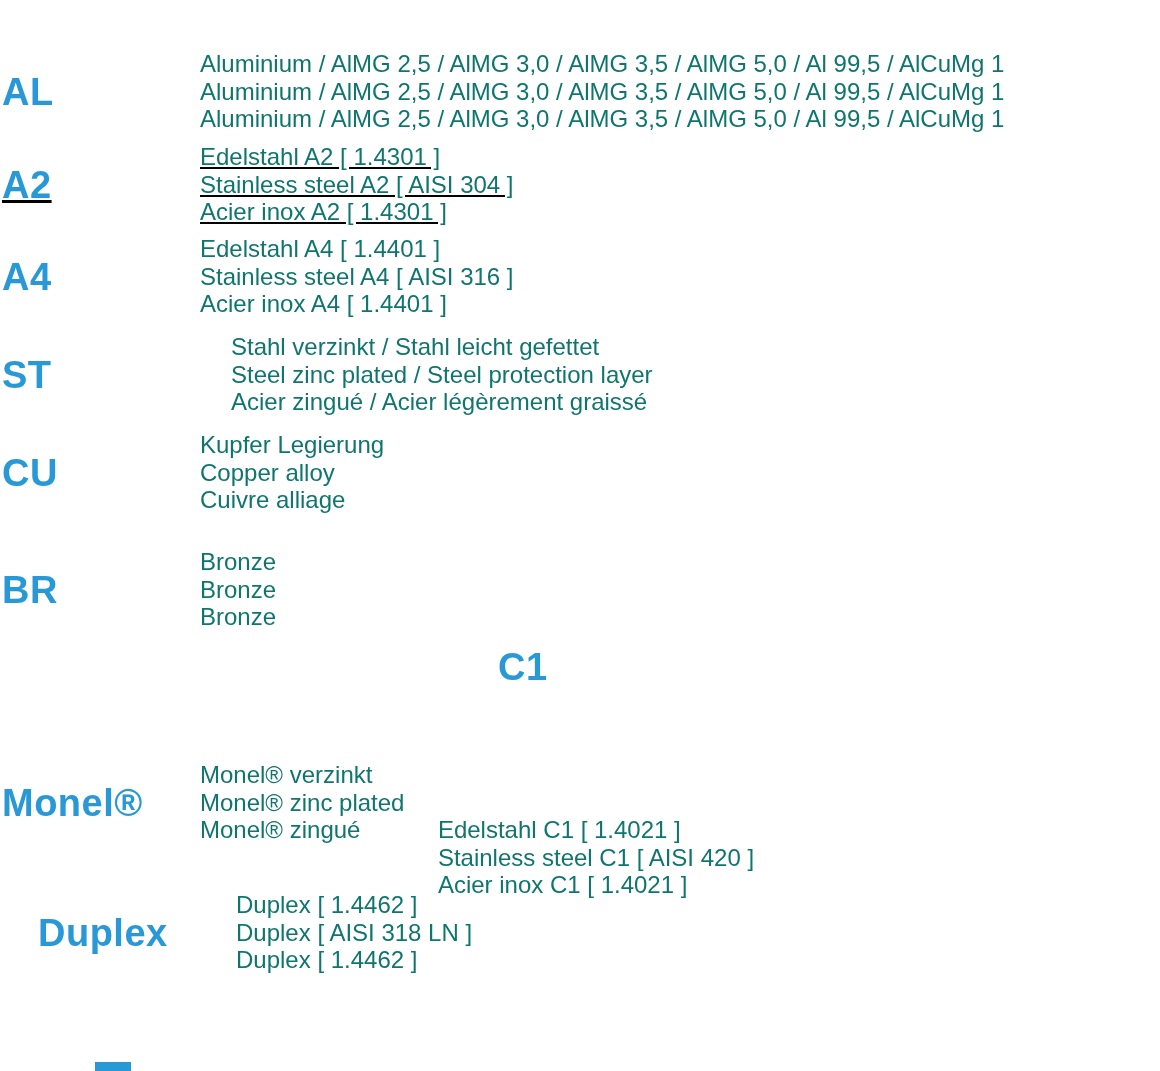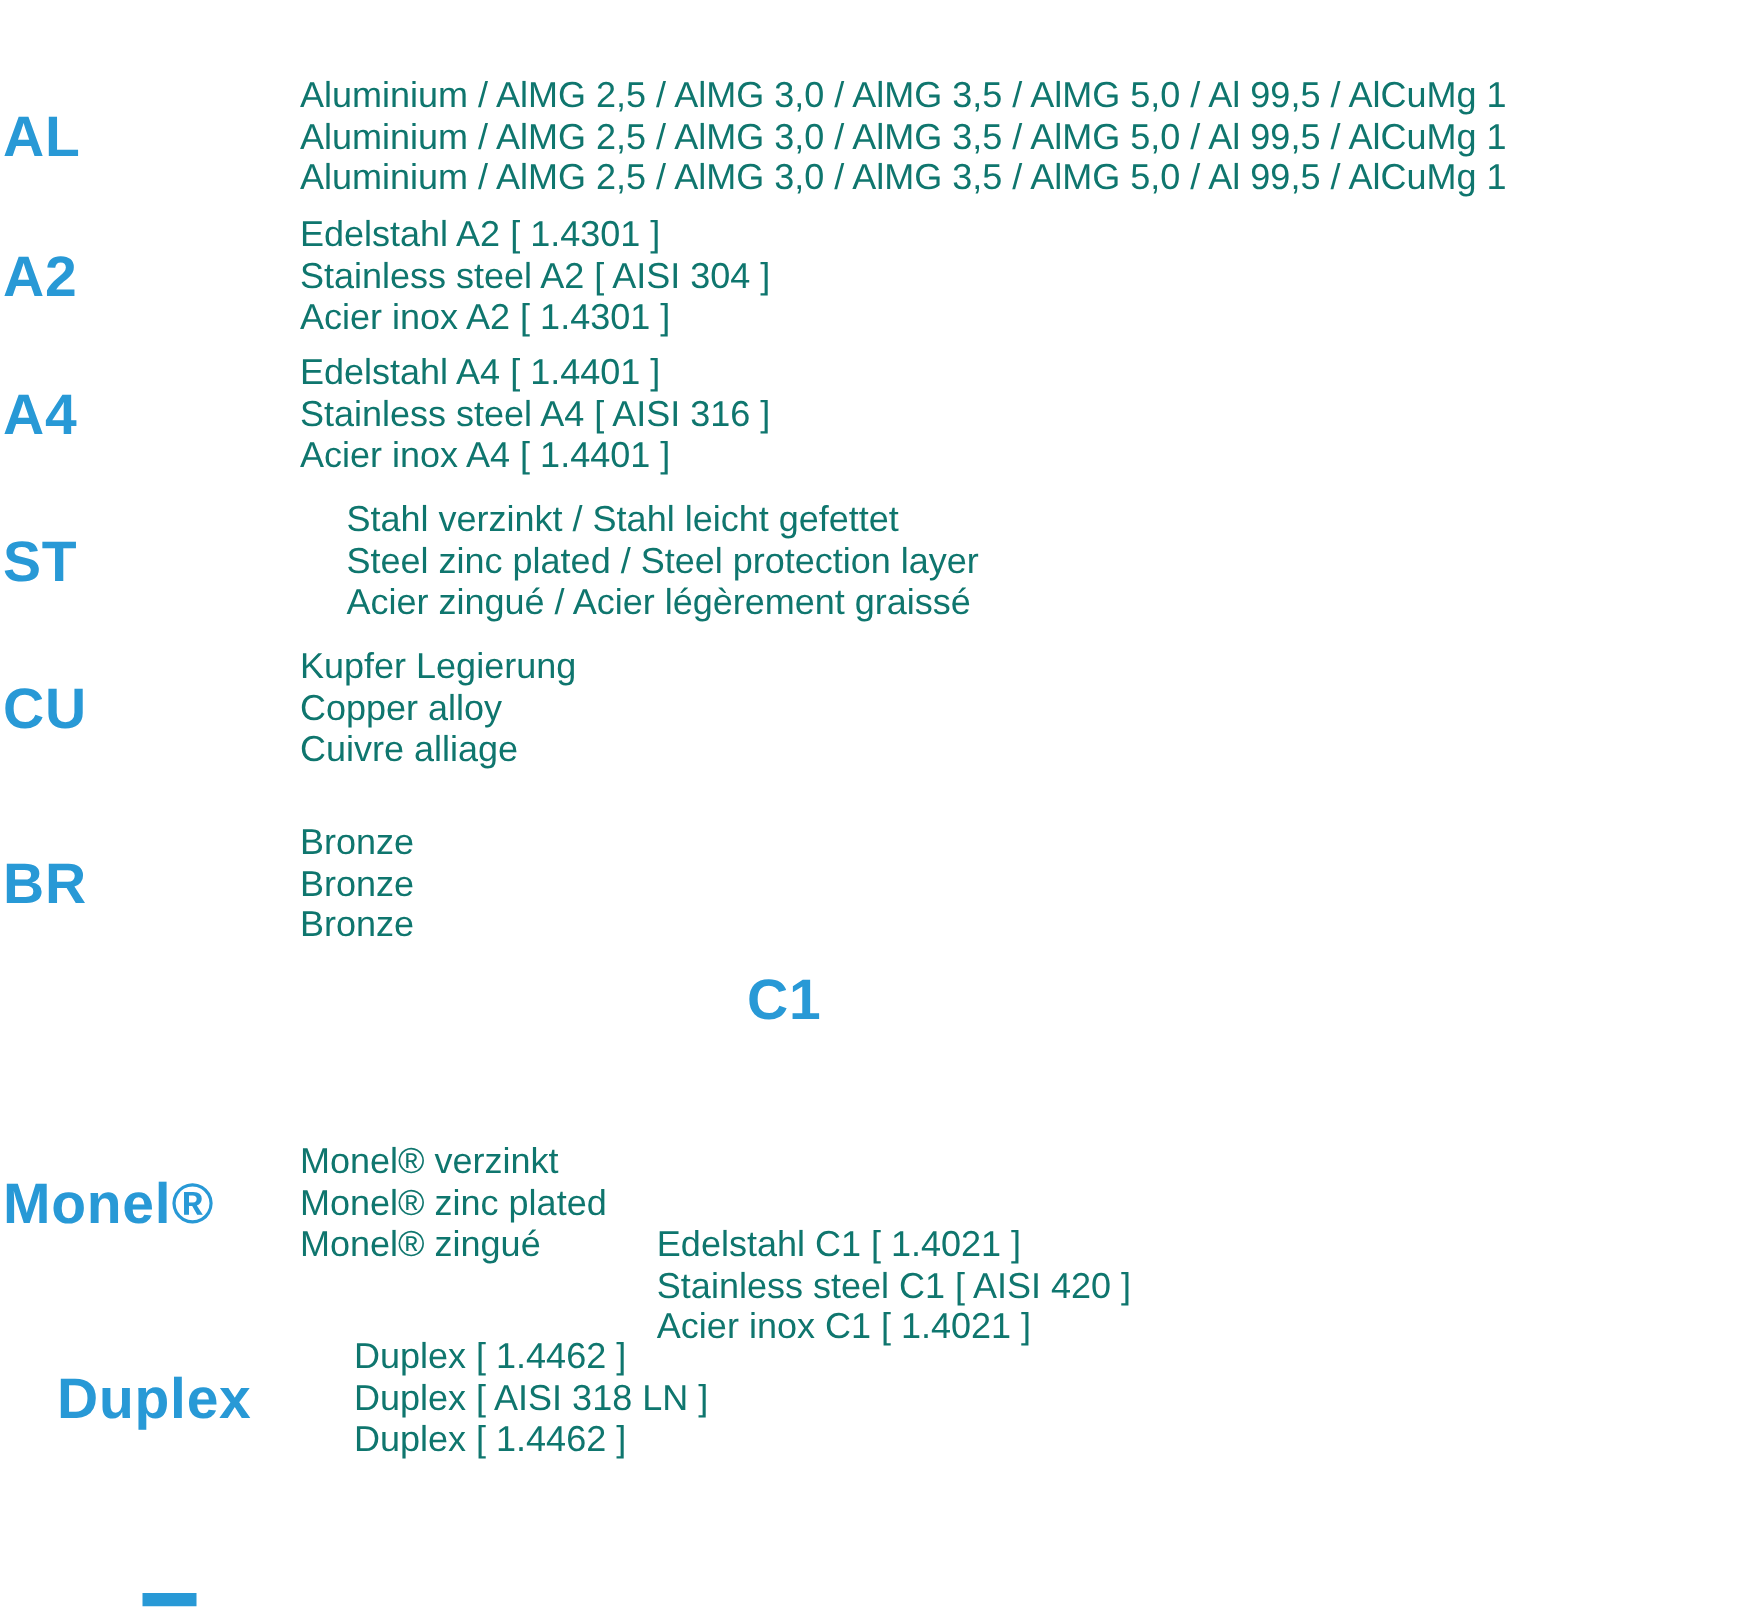--- a/index.html
+++ b/index.html
@@ -36,21 +36,21 @@
   .desc {
     flex: 1 1 auto;
     color: #0f766e;
     font-size: 24px;
     line-height: 27.5px;
     white-space: nowrap;
     margin-left: 32px;
   }
   
   .s0 { top: 50px; }
-  .s1 { top: 143px; }
+  .s1 { top: 143px; text-decoration: underline; }
   .s2 { top: 235px; }
   .s3 { top: 333px; gap: 31px; }
   .s4 { top: 431px; }
   .s5 { top: 548px; }
   .s6 { top: 648px; flex-direction: column; }
   .s7 { top: 761px; }
   .s8 { top: 891px; padding-left: 36px; }
   .footer-bar {
     position: absolute;
     left: 95px; top: 1062px;

